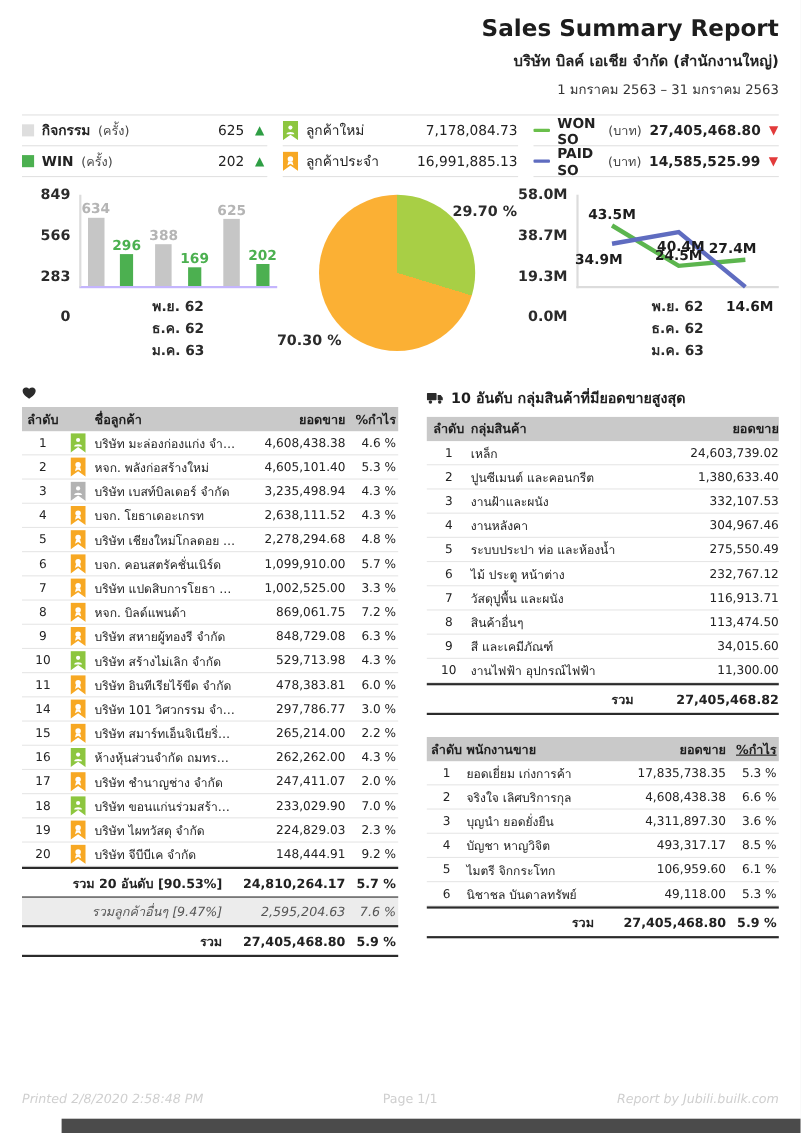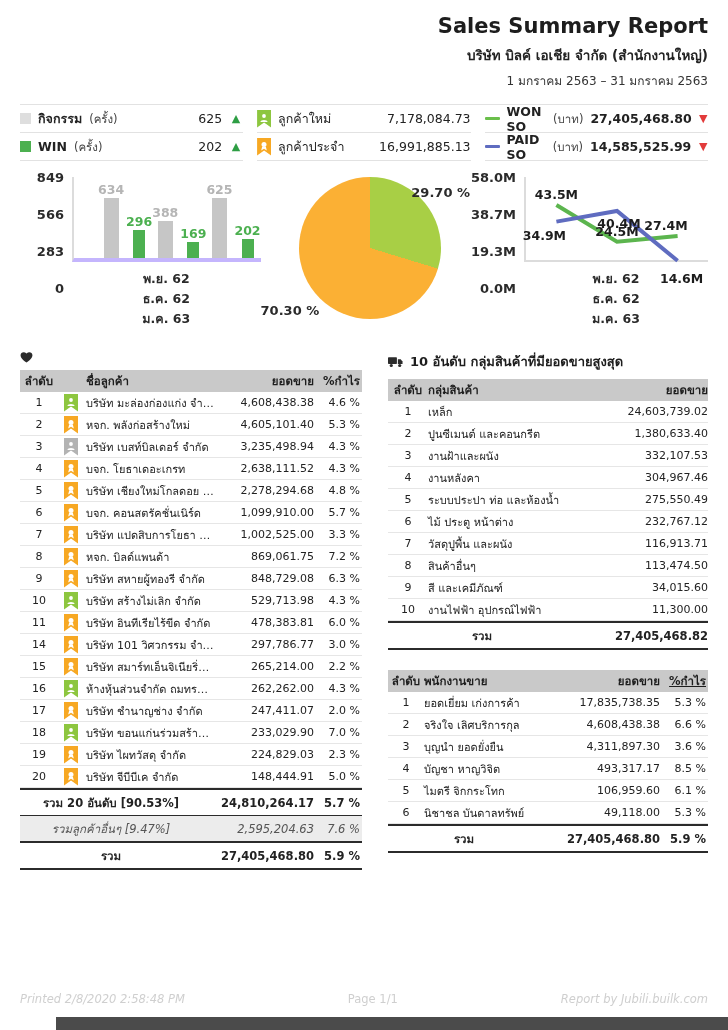--- a/index.html
+++ b/index.html
@@ -39,21 +39,21 @@
   .charts-row{display:flex;margin:10px 20px 0;height:158px;}
   .chart-box{display:flex;}
   .bar-box{width:242px;}
   .pie-box{width:230px;position:relative;}
   .line-box{flex:1;}
   .y-axis{width:44px;height:112px;display:flex;flex-direction:column;justify-content:space-between;
           align-items:flex-end;padding-right:8px;margin-top:6px;}
   .ytick{height:0;display:flex;align-items:center;font-weight:bold;font-size:13px;color:#2b2b2b;white-space:nowrap;}
   .plot-col{flex:1;display:flex;flex-direction:column;margin-top:6px;}
   .bar-plot{height:112px;display:flex;justify-content:space-between;align-items:flex-end;
-            border-left:2px solid #dcdcdc;border-bottom:4px solid #c4b5fd;padding-left:24px;}
+            border-left:2px solid #dcdcdc;border-bottom:2px solid #c4b5fd;}
   .bar-group{display:flex;align-items:flex-end;gap:2px;height:100%;}
   .bar-wrap{display:flex;flex-direction:column;justify-content:flex-end;align-items:center;height:100%;}
   .bar-value{font-weight:bold;font-size:12.5px;margin-bottom:1px;}
   .bar{width:15px;}
   .bar-wrap:last-child .bar{width:12px;}
   .x-axis{display:flex;margin-top:7px;flex-direction:column;}
   .xlabel{flex:1;text-align:center;font-weight:bold;font-size:12.5px;color:#2b2b2b;}
   
   .pie-disc{position:absolute;left:38px;top:6px;width:142px;height:142px;border-radius:50%;}
   .pie-label{position:absolute;font-weight:bold;font-size:13px;color:#2b2b2b;white-space:nowrap;}
@@ -79,21 +79,21 @@
   .c-profit{width:46px;text-align:right;flex:0 0 auto;padding-right:2px;}
   .p-rank{width:40px;text-align:center;flex:0 0 auto;}
   .p-name{flex:1;}
   .p-amount{width:120px;text-align:right;flex:0 0 auto;}
   .s-rank{width:36px;text-align:center;flex:0 0 auto;}
   .s-name{flex:1;}
   .s-amount{width:108px;text-align:right;flex:0 0 auto;}
   .s-profit{width:46px;text-align:right;flex:0 0 auto;padding-right:2px;}
   .underline{text-decoration:underline;}
   .total-row{display:flex;align-items:center;height:25px;font-size:11.5px;}
-  .total-row .t-label{flex:1;text-align:center;padding-right:12px;}
+  .total-row .t-label{flex:1;text-align:right;padding-right:12px;}
   .total-row.bold{font-weight:bold;}
   .total-row.others{background:#ececec;font-style:italic;color:#555;border-top:1px solid #2b2b2b;}
   .thick-top{border-top:2px solid #2b2b2b;}
   .thick-bottom{border-bottom:2px solid #2b2b2b;}
   .mt-table{margin-top:20px;}
   
   .footer{position:absolute;left:20px;right:20px;bottom:24px;display:flex;justify-content:space-between;
           color:#cfcfcf;font-style:italic;font-size:11.5px;}
   .footer .mid{font-style:normal;color:#cfcfcf;}
   .bottom-bar{position:absolute;left:56px;right:0;bottom:0;height:13px;background:#4b4b4b;}
@@ -531,21 +531,21 @@
             <span class="badge small" data-badge="orange">
 
               <svg class="ic-medal" viewBox="0 0 10 10">
                   <circle cx="5" cy="3.6" r="2.5" fill="#fff"></circle>
                   <path d="M3.1 5.8 2.2 9.4 5 7.8 7.8 9.4 6.9 5.8 Z" fill="#fff"></path>
                 </svg>
             </span>
           </span>
           <span class="c-name">บริษัท จีบีบีเค จำกัด</span>
           <span class="c-amount">148,444.91</span>
-          <span class="c-profit">5.0 %</span>
+          <span class="c-profit">9.2 %</span>
         </div>
         </div>
       <div class="total-row bold thick-top">
         <span class="t-label">รวม 20 อันดับ [90.53%]</span>
         <span class="c-amount">24,810,264.17</span>
         <span class="c-profit">5.7 %</span>
       </div>
       <div class="total-row others">
         <span class="t-label">รวมลูกค้าอื่นๆ [9.47%]</span>
         <span class="c-amount">2,595,204.63</span>

